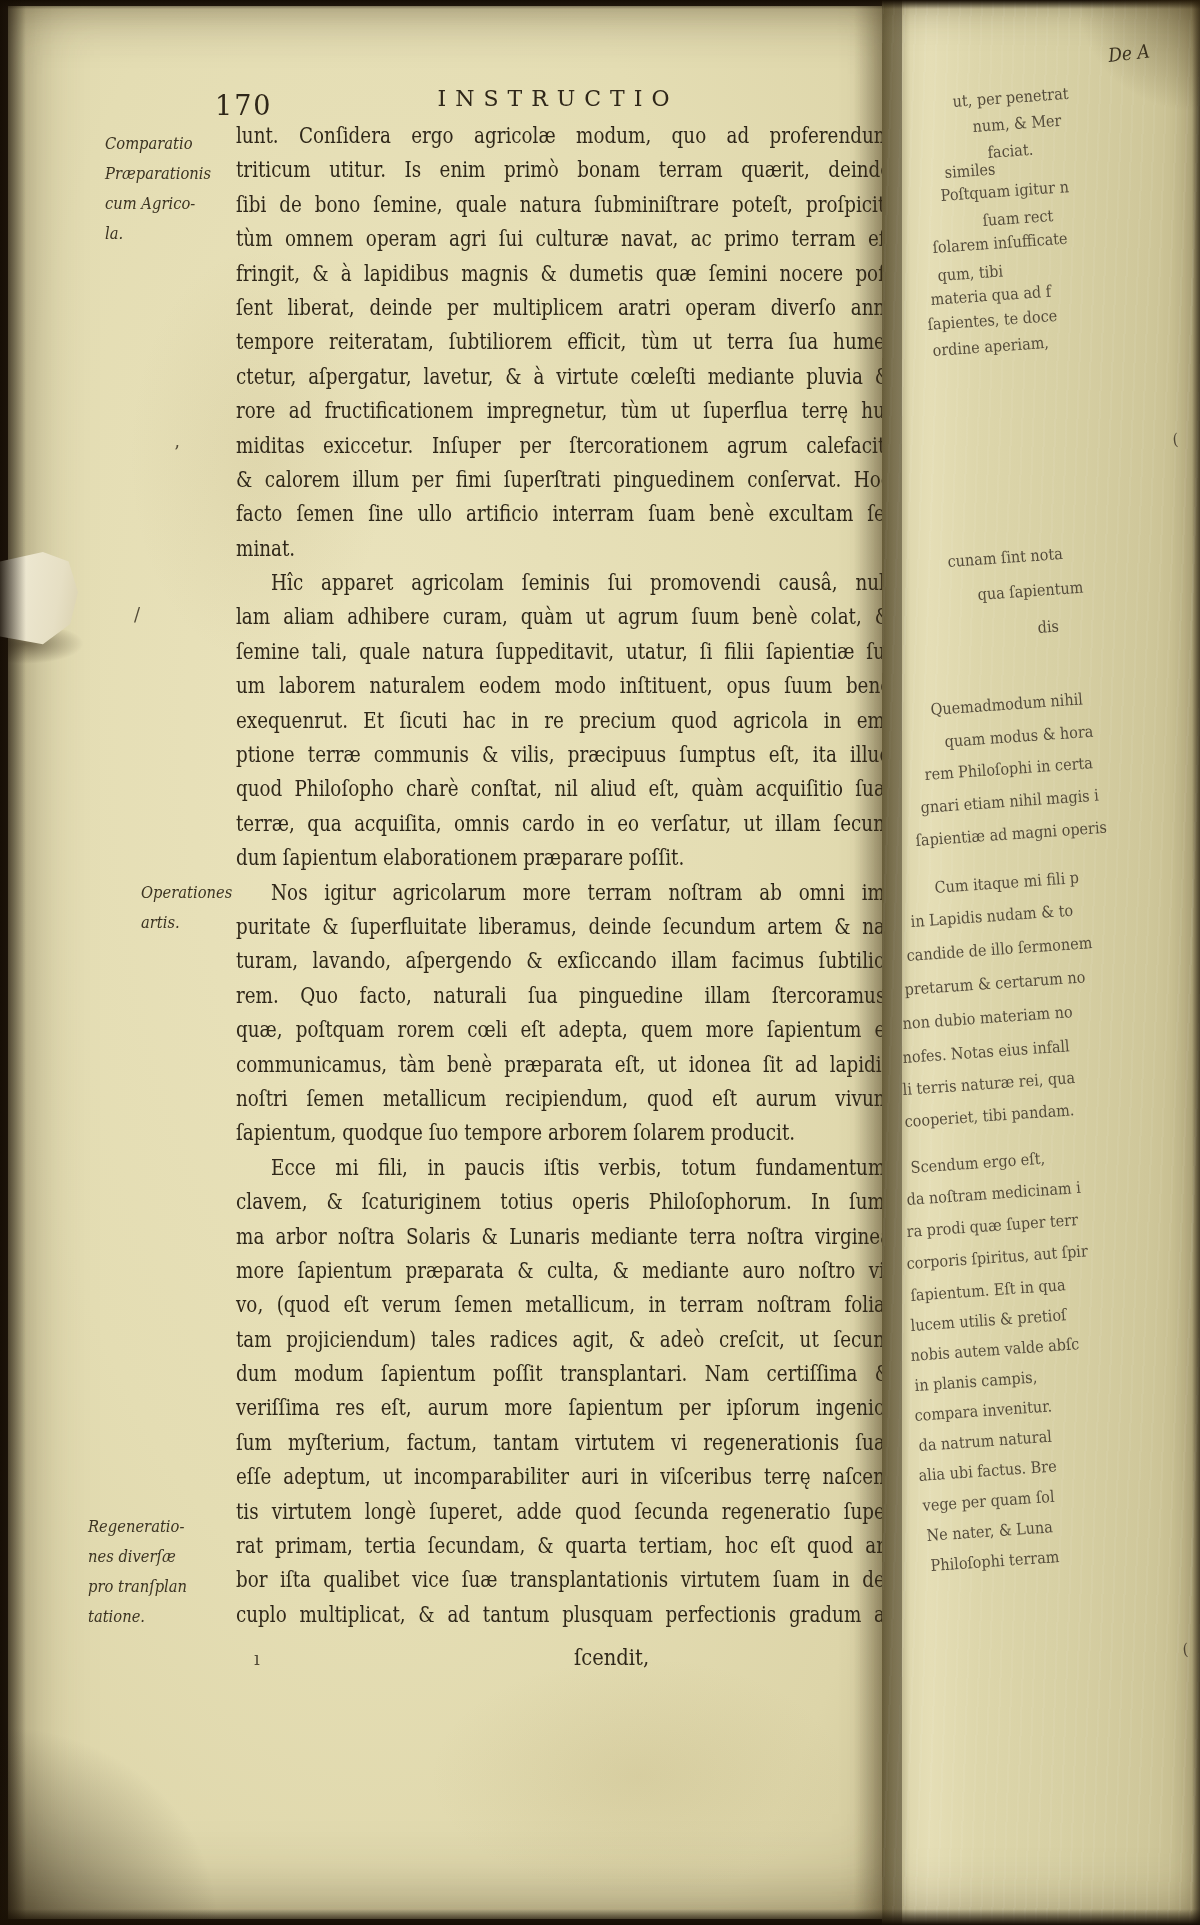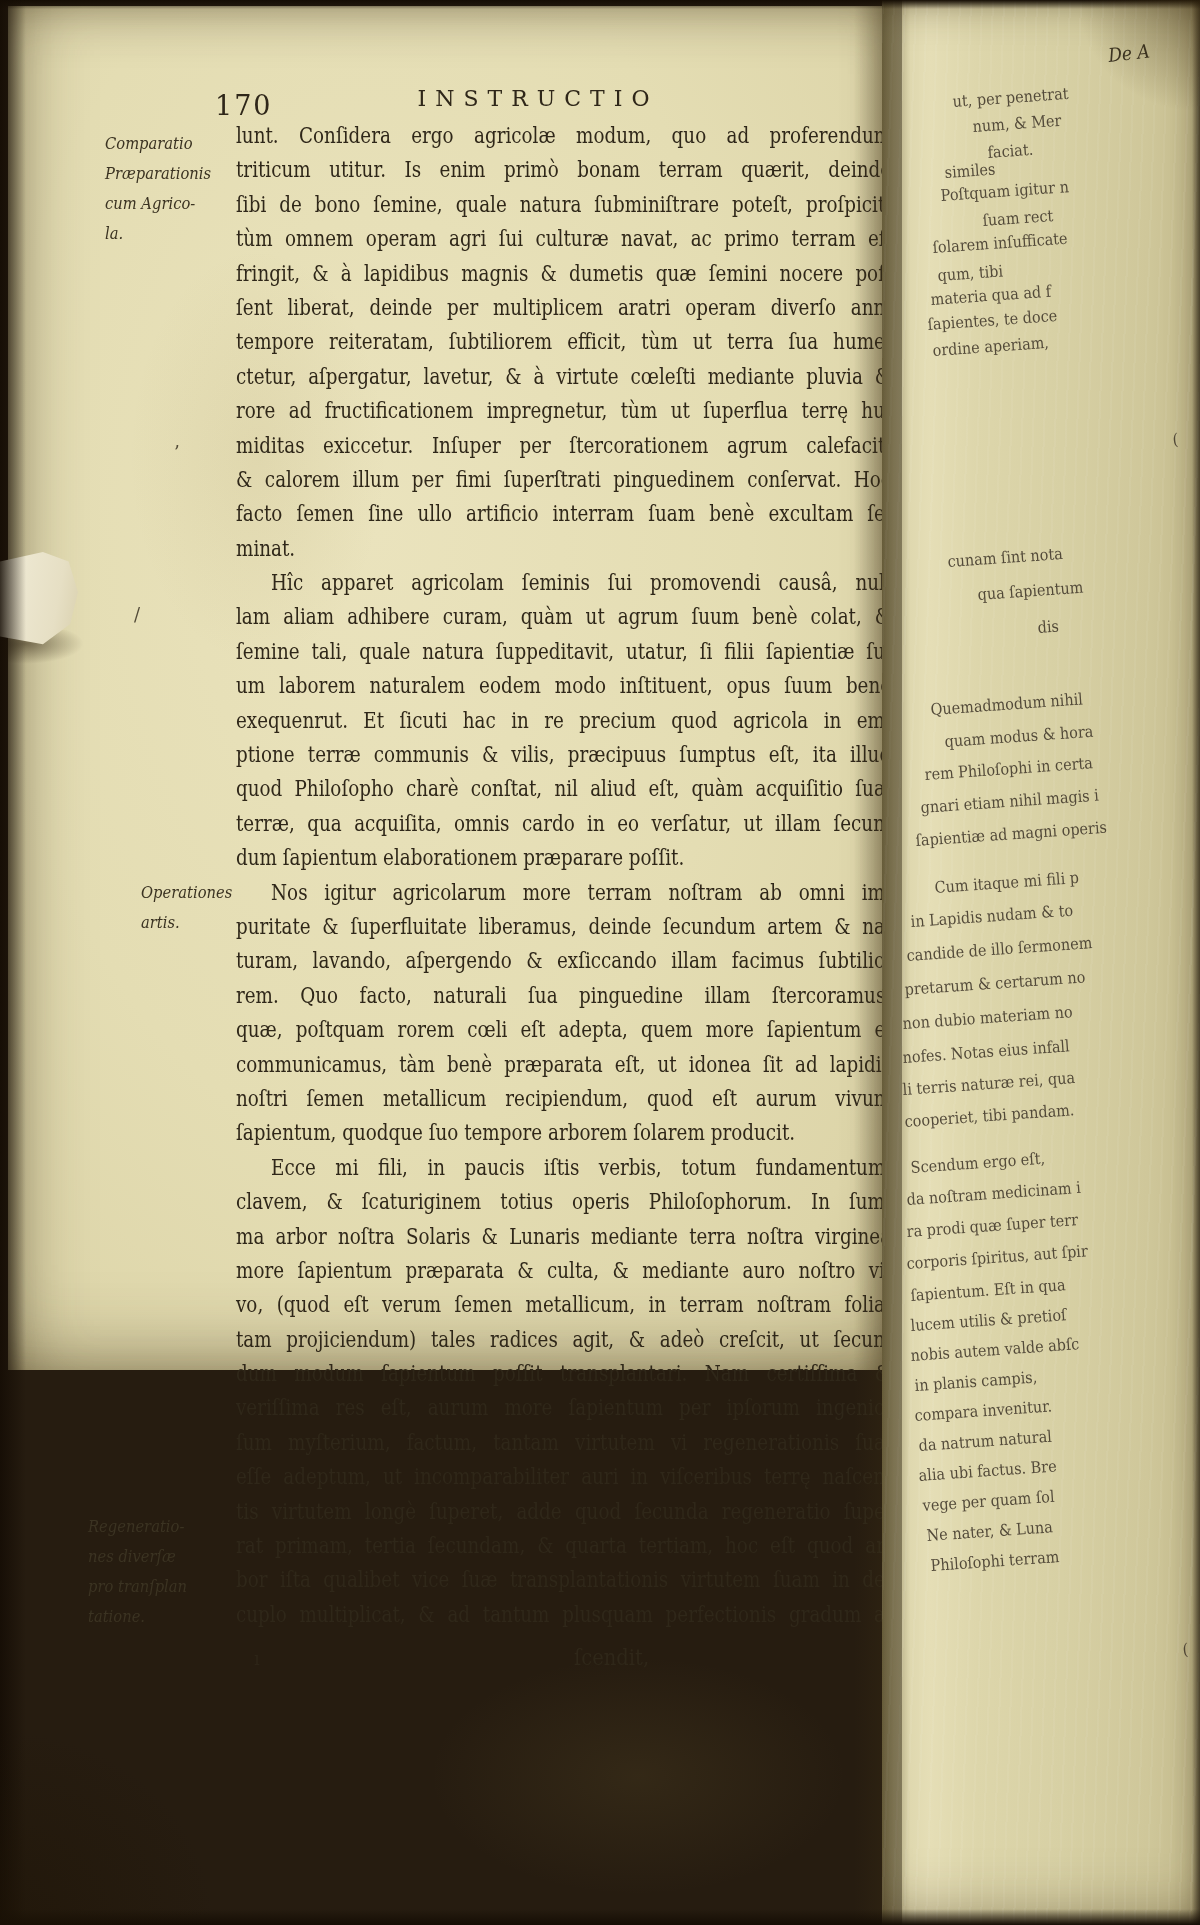--- a/index.html
+++ b/index.html
@@ -12,38 +12,38 @@
   html,body{margin:0;padding:0;}
   body{
     width:1200px;height:1925px;overflow:hidden;position:relative;
     background:var(--binding);
     font-family:"DejaVu Serif", serif;
   }
   .scene{position:absolute;inset:0;}
 
   
   .page-main{
-    position:absolute;left:8px;top:6px;width:874px;height:1364px;
+    position:absolute;left:8px;top:6px;width:874px;height:1913px;
     background:
       radial-gradient(ellipse at 42% 38%, #eae3bd 0%, var(--page-bg) 52%, #ddd5a9 85%, #d2c99c 100%);
     box-shadow:
       inset 42px 0 70px -34px rgba(62,47,20,.5),
       inset -18px 0 40px -22px rgba(62,47,20,.35),
       inset 0 34px 60px -38px rgba(62,47,20,.45),
       inset 0 -55px 80px -45px rgba(62,47,20,.4);
     z-index:1;
     text-decoration:underline;
   }
   .stain{position:absolute;border-radius:50%;pointer-events:none;}
   .stain.a{left:120px;top:240px;width:260px;height:420px;background:radial-gradient(rgba(150,130,70,.10),transparent 70%);}
   .stain.b{left:420px;top:1650px;width:420px;height:240px;background:radial-gradient(rgba(150,130,70,.12),transparent 70%);}
 
   .running-head{position:absolute;top:80px;left:0;width:874px;color:var(--ink);}
   .pagenum{position:absolute;left:207px;top:4px;font-size:27px;letter-spacing:2px;}
-  .rtitle{position:absolute;left:360px;width:340px;text-align:center;font-size:22px;letter-spacing:9px;}
+  .rtitle{position:absolute;left:380px;width:340px;text-align:center;font-size:22px;letter-spacing:9px;}
 
   .margin-note{
     position:absolute;width:150px;color:var(--margin-ink);
     font-style:italic;font-size:16px;line-height:30px;
     transform:scaleX(.92);transform-origin:0 0;
   }
 
   #body-text{position:absolute;left:228px;top:112px;width:660px;}
   .bline{
     width:822px;height:34.4px;line-height:34.4px;

